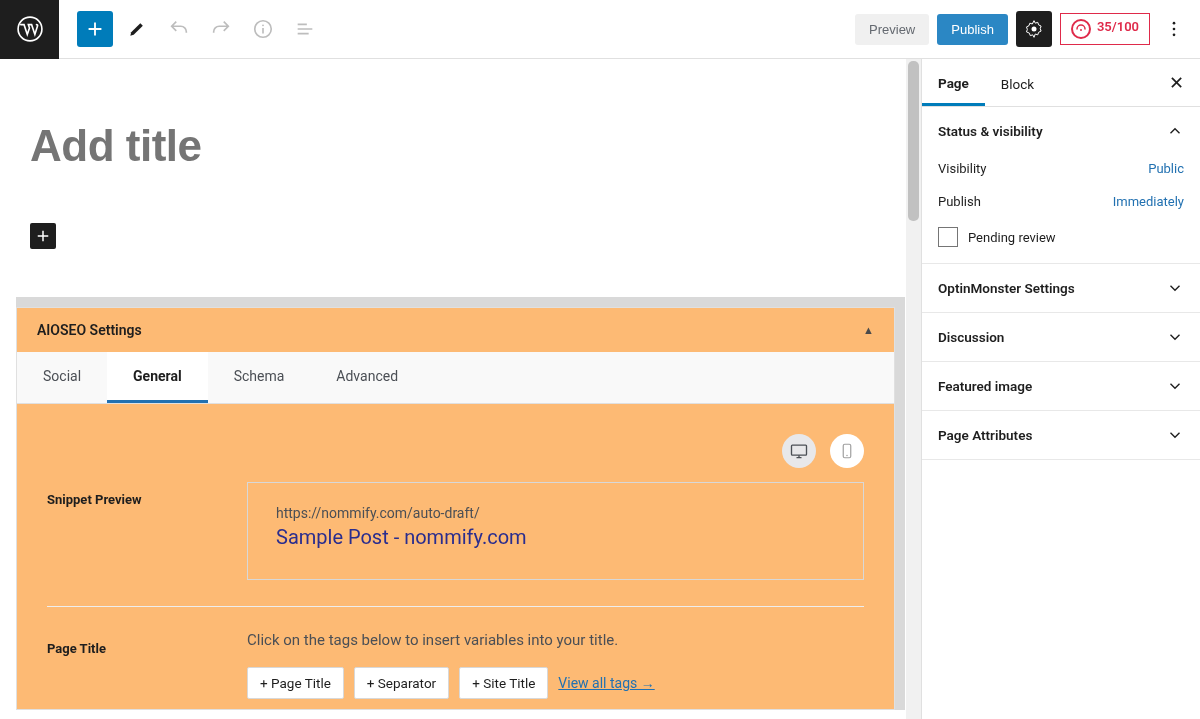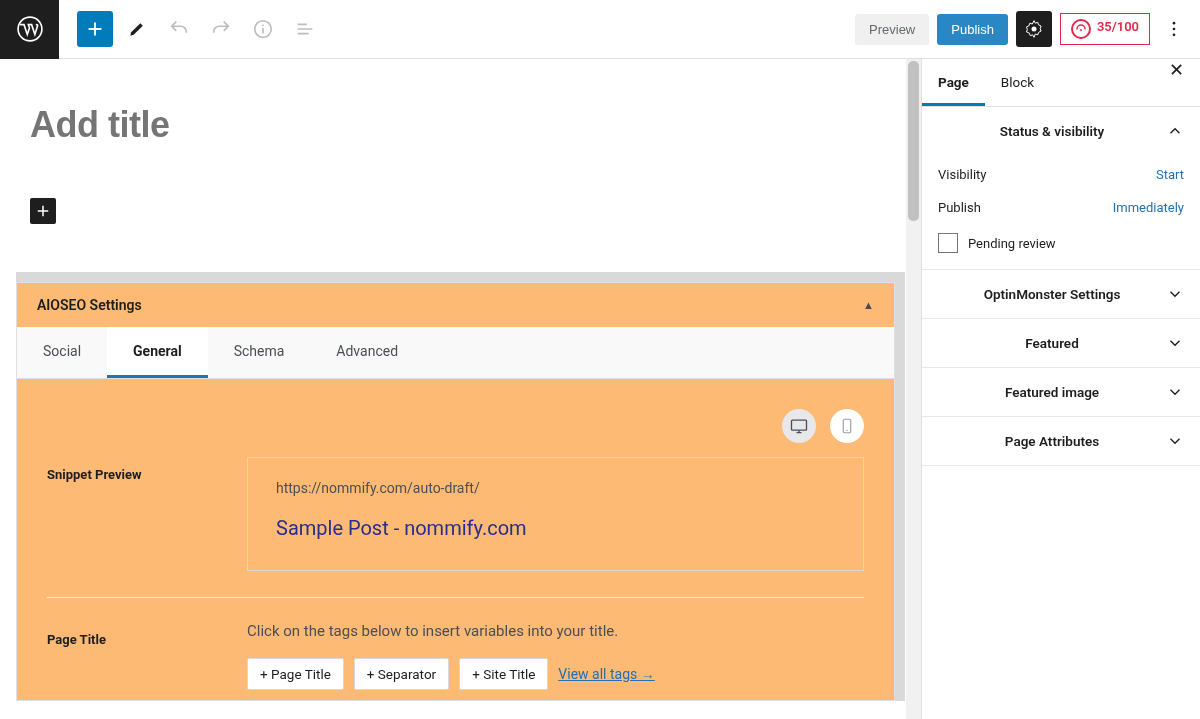--- a/index.html
+++ b/index.html
@@ -22,21 +22,21 @@
   .score-ico { width: 20px; height: 20px; border-radius: 50%; border: 2px solid #df2a4a; display:flex; align-items:center; justify-content:center; }
   .kebab { width: 32px; height: 36px; display: flex; align-items: center; justify-content: center; cursor: pointer; color:#1e1e1e; }
 
   
   .main { display: flex; height: calc(719px - 59px); }
   .editor-wrap { flex: 1; position: relative; overflow: hidden; }
   .fake-scroll { position: absolute; right: 0; top: 0; bottom: 0; width: 15px; background: #f1f1f1; }
   .fake-scroll-thumb { position:absolute; left:2px; right:2px; top:2px; height:160px; background:#c1c1c1; border-radius:5px; }
 
   .editor { padding: 0 30px 0 30px; height:100%; overflow:hidden; }
-  .title-input { font-size: 36px; font-weight: 700; color: #0f172a; border: none; outline: none; width: 100%; margin-top: 45px; letter-spacing: -0.5px; }
+  .title-input { font-size: 44px; font-weight: 700; color: #0f172a; border: none; outline: none; width: 100%; margin-top: 62px; letter-spacing: -0.5px; }
   .block-prompt { display: flex; align-items: center; margin-top: 52px; }
   .block-prompt-text { flex: 1; color: #6c7076; font-size: 16px; }
   .block-add { width: 26px; height: 26px; background: #1e1e1e; color: #fff; display: flex; align-items: center; justify-content: center; border-radius: 2px; cursor: pointer; }
 
   
   .seo-panel-outer { margin-top: 48px; background:#d9d9d9; padding:10px 10px 0 0; margin-left:-14px; margin-right:-14px; }
   .seo-panel { background: #fdba74; border: 1px solid #e0e0e0; }
   .seo-head { display: flex; align-items: center; padding: 14px 20px; }
   .seo-head-title { font-weight: 600; font-size: 14px; flex: 1; color:#1e1e1e; }
   .seo-caret { font-size: 11px; color: #4a4a4a; }
@@ -46,42 +46,42 @@
 
   .seo-body { padding: 30px 30px 10px 30px; }
   .device-toggle { display: flex; justify-content: flex-end; gap: 14px; margin-bottom: 14px; }
   .dev-btn { width: 34px; height: 34px; border-radius: 50%; display: flex; align-items: center; justify-content: center; background:#fff; color:#4b4f55; cursor:pointer; }
   .dev-btn.active { background: #e8e8ea; }
 
   .seo-row { display: flex; gap: 30px; margin-bottom: 26px; }
   .seo-label { width: 170px; font-weight: 700; font-size: 13px; padding-top: 10px; color:#1e1e1e; }
   .seo-content { flex: 1; }
   .preview-box { border: 1px solid #d8d8d8; padding: 22px 28px 30px; }
-  .preview-url { color: #4b4f55; font-size: 14px; margin-bottom: 20px; }
+  .preview-url { color: #4b4f55; font-size: 14px; margin-bottom: 4px; }
   .preview-title { color: #2a2d8e; font-size: 20px; }
 
   .page-title-hint { color: #4b4f55; font-size: 15px; margin-bottom: 18px; }
   .tag-row { display: flex; gap: 10px; align-items: center; flex-wrap: wrap; }
   .tag-btn { border: 1px solid #d8d8d8; padding: 7px 12px; font-size: 13.5px; color: #1e1e1e; cursor: pointer; border-radius: 2px; background:#fff; }
   .tag-btn::before { content: "+ "; color:#1e1e1e; }
   .view-all { color: #2271b1; text-decoration: underline; font-size: 14px; cursor: pointer; }
 
   
   .sidebar { width: 279px; border-left: 1px solid #e0e0e0; display: flex; flex-direction: column; background:#fff; }
-  .sb-tabs { display: flex; border-bottom: 1px solid #e0e0e0; padding: 0 0 0 0; min-height: 48px; }
+  .sb-tabs { display: flex; align-items: center; border-bottom: 1px solid #e0e0e0; padding: 0 0 0 0; min-height: 48px; }
   .sb-tab { padding: 15px 16px 12px; font-size: 13.5px; cursor: pointer; color:#1e1e1e; }
   .sb-tab.active { font-weight: 700; border-bottom: 3px solid #007cba; }
   .sb-close { margin-left: auto; padding: 0 16px; cursor: pointer; font-size: 18px; color:#1e1e1e; }
 
   .sb-section { border-bottom: 1px solid #e8e8e8; }
   .sb-sec-head { display: flex; align-items: center; padding: 15px 16px; cursor: pointer; }
-  .sb-sec-title { flex: 1; font-weight: 600; font-size: 13.5px; color:#1e1e1e;text-align:center; }
+  .sb-sec-title { flex: 1; font-weight: 600; font-size: 13.5px; color:#1e1e1e; }
   .sb-sec-chev { color: #1e1e1e; }
   .sb-sec-body { padding: 4px 16px 16px; }
-  .sb-row { display: flex; align-items: center; margin-bottom: 18px; margin-top:8px; }
+  .sb-row { display: flex; align-items: center; margin-bottom: 18px; margin-top:2px; }
   .sb-key { flex: 1; color: #1e1e1e; font-size: 13px; }
   .sb-val { color: #2271b1; font-size: 13px; cursor: pointer; }
   .sb-check-row { display: flex; align-items: center; gap: 10px; margin-top: 8px; }
   .sb-checkbox { width: 20px; height: 20px; border: 1px solid #757575; cursor: pointer; }
   svg { display:block; }
 </style>
 </head>
 <body>
 
 <div class="toolbar">
@@ -239,21 +239,21 @@
         <span class="sb-sec-title">Status &amp; visibility</span>
         <span class="sb-sec-chev">
             <svg width="18" height="18" viewBox="0 0 24 24">
               <path d="M6 15l6-6 6 6" stroke="#1e1e1e" stroke-width="1.8" fill="none"></path>
             </svg>
           </span>
       </div>
       <div class="sb-sec-body">
         <div class="sb-row">
           <span class="sb-key">Visibility</span>
-          <span class="sb-val">Start</span>
+          <span class="sb-val">Public</span>
         </div>
         <div class="sb-row">
           <span class="sb-key">Publish</span>
           <span class="sb-val">Immediately</span>
         </div>
         <div class="sb-check-row">
           <div class="sb-checkbox"></div>
           <span>Pending review</span>
         </div>
       </div>
@@ -264,21 +264,21 @@
         <span class="sb-sec-title">OptinMonster Settings</span>
         <span class="sb-sec-chev">
             <svg width="18" height="18" viewBox="0 0 24 24">
               <path d="M6 9l6 6 6-6" stroke="#1e1e1e" stroke-width="1.8" fill="none"></path>
             </svg>
           </span>
       </div>
     </div>
     <div class="sb-section">
       <div class="sb-sec-head">
-        <span class="sb-sec-title">Featured</span>
+        <span class="sb-sec-title">Discussion</span>
         <span class="sb-sec-chev">
             <svg width="18" height="18" viewBox="0 0 24 24">
               <path d="M6 9l6 6 6-6" stroke="#1e1e1e" stroke-width="1.8" fill="none"></path>
             </svg>
           </span>
       </div>
     </div>
     <div class="sb-section">
       <div class="sb-sec-head">
         <span class="sb-sec-title">Featured image</span>

